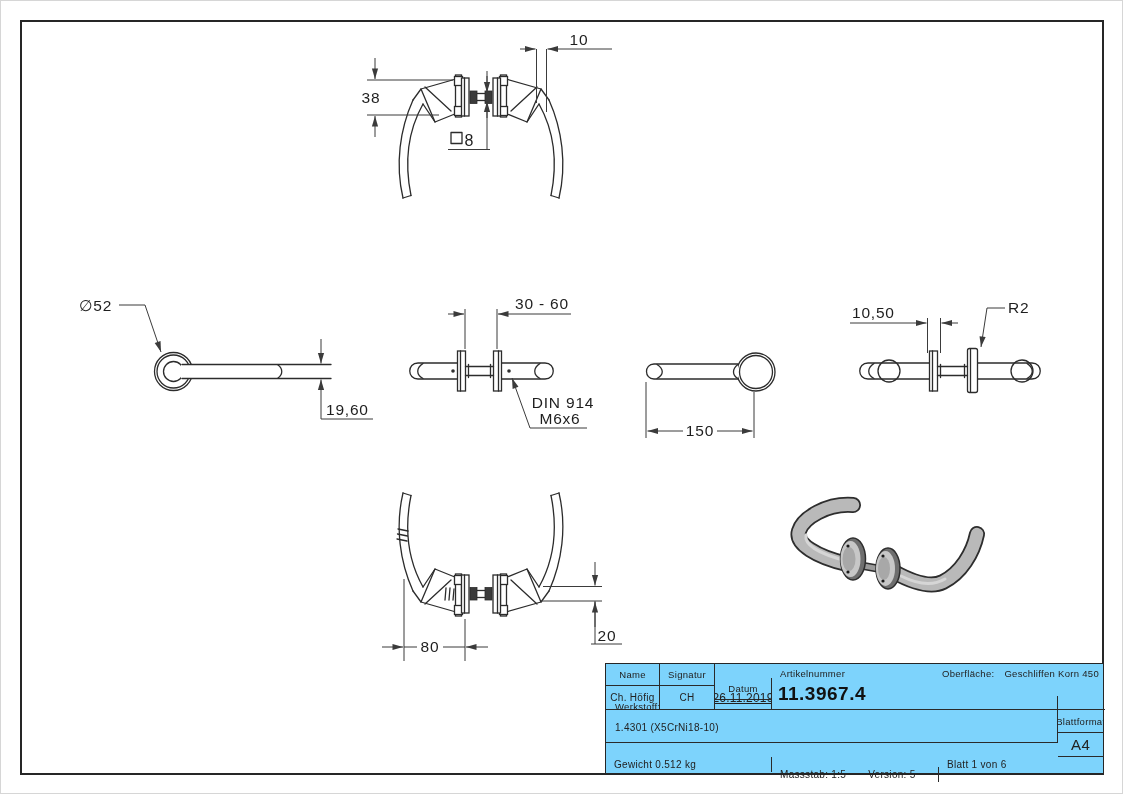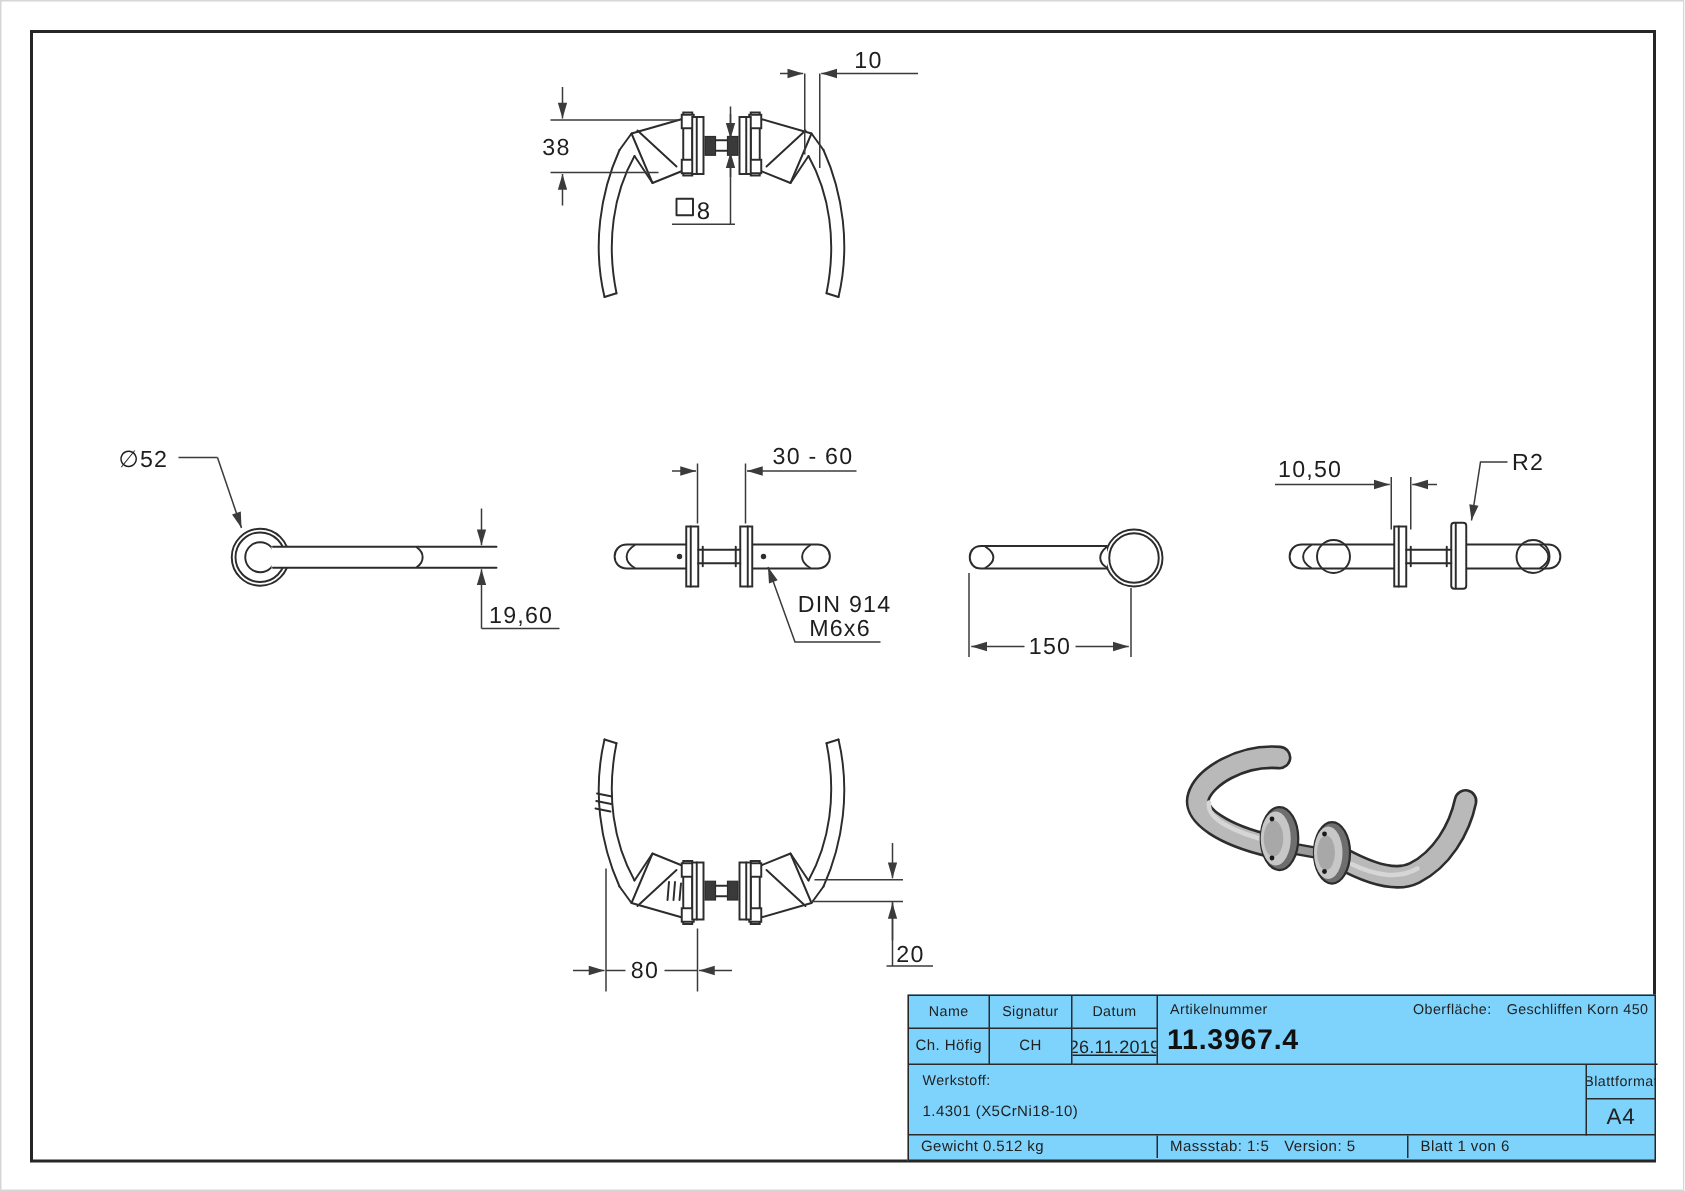--- a/index.html
+++ b/index.html
@@ -239,42 +239,42 @@
         <ellipse cx="883" cy="567.5" rx="6" ry="11.5" fill="#a8a8a8"></ellipse>
         <circle cx="882" cy="555" r="1.6" fill="#1a1a1a"></circle>
         <circle cx="882" cy="580" r="1.6" fill="#1a1a1a"></circle>
       </g>
     </g>
   </svg>
 
   <div class="tb">
     <div class="cell cc bR bB lbl" style="left:0;top:0;width:54px;height:22px;">Name</div>
     <div class="cell cc bR bB lbl" style="left:54px;top:0;width:55px;height:22px;">Signatur</div>
-    <div class="cell cc bR bB lbl" style="left:109px;top:0;width:57px;height:22px;">Datum</div>
+    <div class="cell cc bR bB lbl" style="left:109px;top:14px;width:57px;height:22px;">Datum</div>
 
     <div class="cell bB" style="left:166px;top:0;width:333px;height:46px;">
       <span class="artlbl lbl">Artikelnummer</span>
       <span class="oberfl lbl">
         <span>Oberfläche:</span>
         <span>Geschliffen Korn 450</span>
       </span>
       <span class="artnum">11.3967.4</span>
     </div>
 
     <div class="cell cc bR bB val" style="left:0;top:22px;width:54px;height:24px;">Ch. Höfig</div>
     <div class="cell cc bR bB val" style="left:54px;top:22px;width:55px;height:24px;">CH</div>
     <div class="cell cc bR bB" style="left:109px;top:22px;width:57px;height:24px;font-size:12px;letter-spacing:0.2px;text-decoration:underline;">26.11.2019</div>
 
-    <div class="cell bR bB" style="left:0;top:46px;width:452px;height:47px;">
+    <div class="cell bR bB" style="left:0;top:32px;width:452px;height:47px;">
       <span class="lbl" style="position:absolute;left:9px;top:5px;">Werkstoff:</span>
       <span class="val" style="position:absolute;left:9px;top:26px;">1.4301 (X5CrNi18-10)</span>
     </div>
     <div class="cell cc bB lbl" style="left:452px;top:46px;width:45.5px;height:23px;">Blattformat</div>
     <div class="cell cc bB a4" style="left:452px;top:69px;width:45.5px;height:24px;">A4</div>
 
     <div class="cell cl bR val" style="left:0;top:93px;width:166px;height:15px;">Gewicht 0.512 kg</div>
-    <div class="cell cl bR val" style="left:166px;top:93px;width:167px;height:15px;gap:10px;">
+    <div class="cell cl bR val" style="left:166px;top:103px;width:167px;height:15px;gap:22px;">
       <span>Massstab: 1:5</span>
       <span>Version: 5</span>
     </div>
     <div class="cell cl val" style="left:333px;top:93px;width:163px;height:15px;">Blatt 1 von 6</div>
   </div>
 </div>
 
 </body></html>

